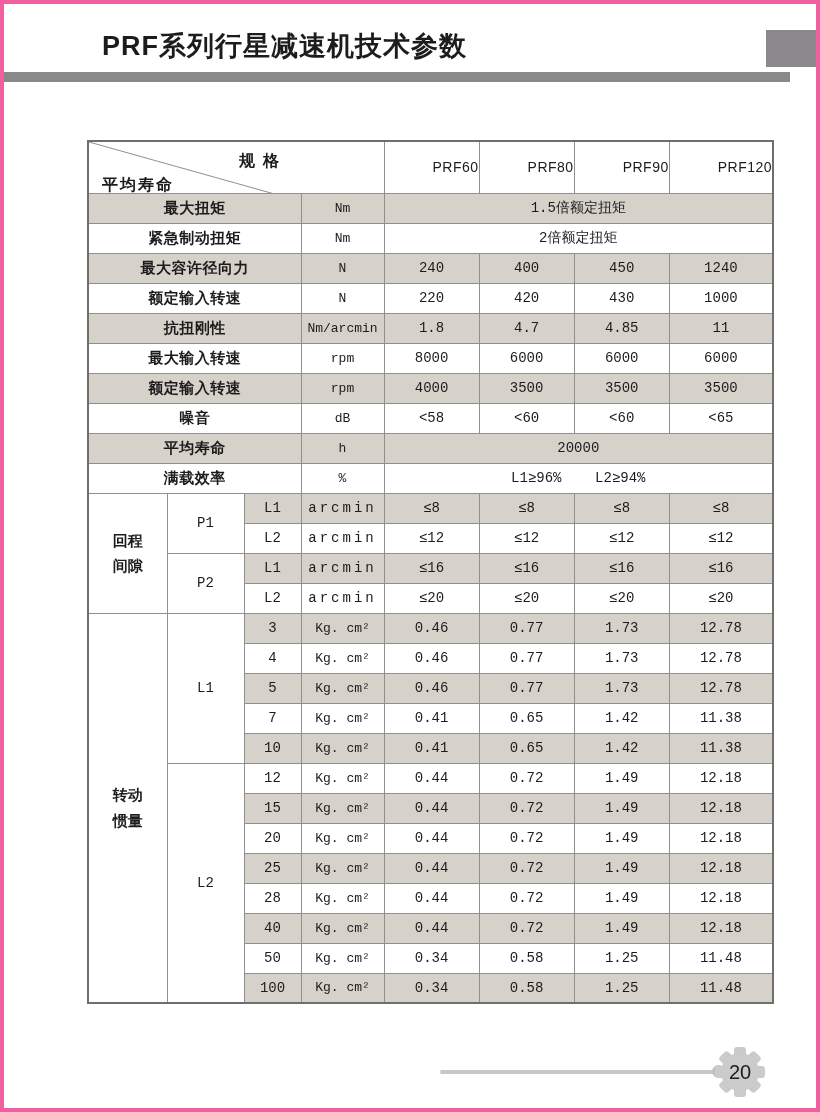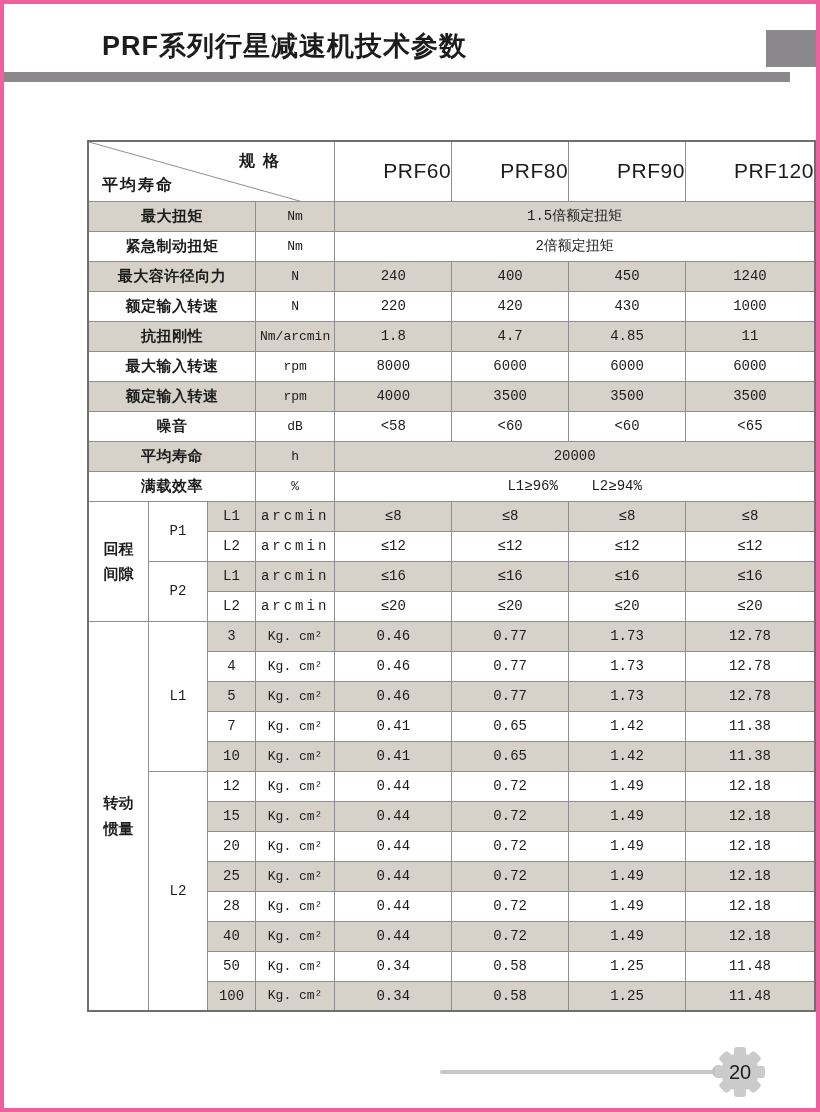--- a/index.html
+++ b/index.html
@@ -17,22 +17,22 @@
   .corner-rect{position:absolute;left:762px;top:26px;width:50px;height:37px;background:#8a888b;}
 
   table.tbl{
     position:absolute;left:83px;top:136px;border-collapse:collapse;table-layout:fixed;
     border:2px solid #6e6e6e;background:#fff;
   }
   .tbl td,.tbl th{
     border:1px solid #8f8f8f;text-align:center;vertical-align:middle;
     padding:0;overflow:hidden;
   }
-  .head-row{height:60px;}
-  .head-row th{font-size:21px;font-weight:400;background:#fff;letter-spacing:.5px;padding-left:48px;}
+  .head-row{height:52px;}
+  .head-row th{font-size:14px;font-weight:400;background:#fff;letter-spacing:.5px;padding-left:48px;}
   .tbl tbody tr{height:30px;}
   tr.g td{background:#d6d2ca;}
   td.wht{background:#fff !important;}
   .label-cell{font-size:15px;font-weight:600;letter-spacing:.5px;}
   .unit-cell{font-family:"Liberation Mono","DejaVu Sans Mono",monospace;font-size:13px;white-space:pre;}
   .unit-cell.arc{letter-spacing:3px;font-size:14px;}
   .val-cell{font-family:"Liberation Mono","DejaVu Sans Mono",monospace;font-size:14px;white-space:pre;}
   .sub-cell,.ratio-cell{font-family:"Liberation Mono","DejaVu Sans Mono",monospace;font-size:14px;}
   .group-cell{font-size:15px;font-weight:600;line-height:1.7;background:#fff;}
   .corner{position:relative;background:#fff;}

